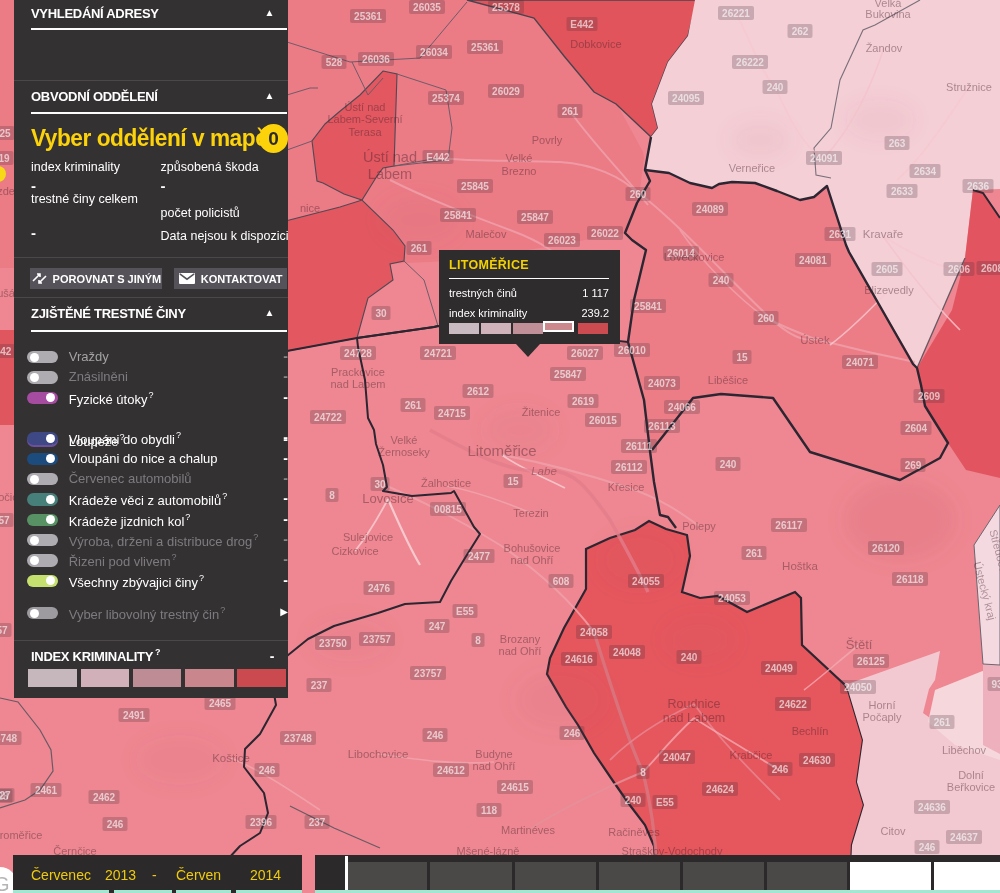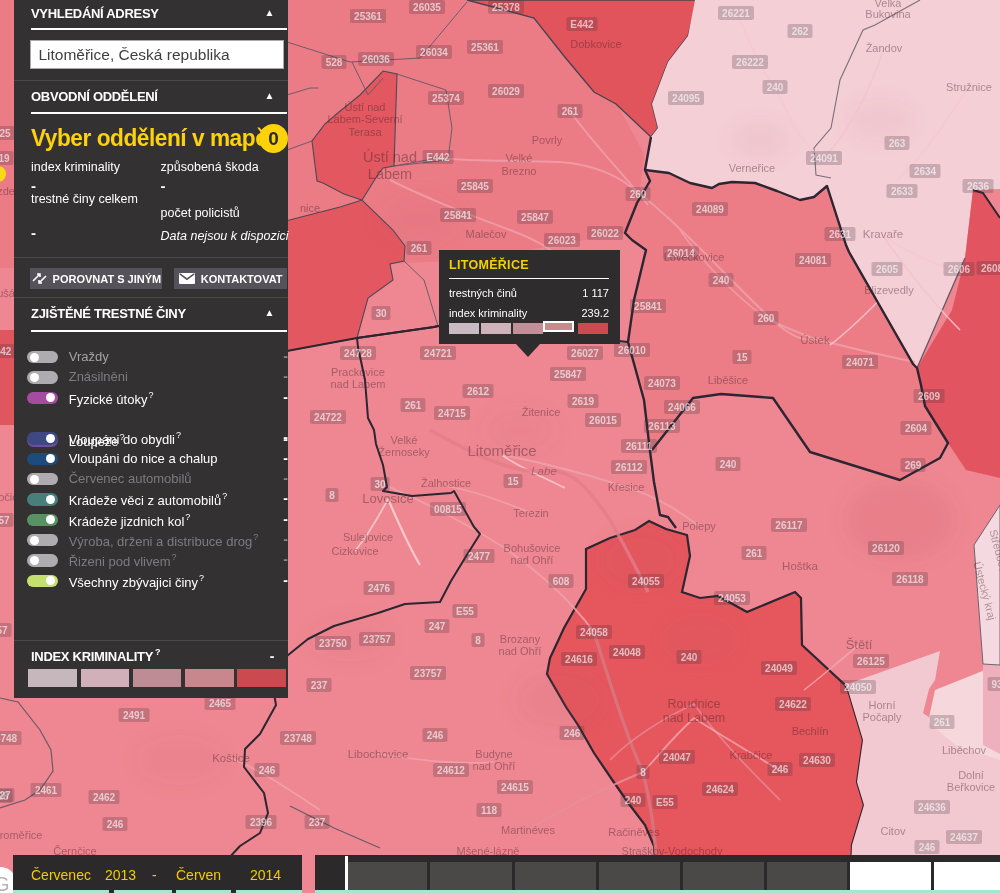--- a/index.html
+++ b/index.html
@@ -6,21 +6,21 @@
 #sb{position:absolute;left:14px;top:0;width:274px;height:698px;background:#343132}
 .sect-title{position:absolute;left:17px;right:14px;color:#fff;font-size:13px;font-weight:bold;letter-spacing:-0.3px}
 .tri{position:absolute;right:0;top:1px;font-size:10px;color:#fff}
 .wline{position:absolute;left:17px;right:1px;height:2px;background:#fdfdfd}
 .sep{position:absolute;left:0;width:274px;height:1px;background:#4c4849}
 #srch{position:absolute;left:16.4px;top:40px;width:254px;height:29px;background:#fff;border:1px solid #aaa;font-family:"Liberation Sans",sans-serif;font-size:15.5px;color:#3f3f3f;padding-left:7px}
 #vyber{position:absolute;left:17px;top:124px;color:#fcd20b;font-size:24px;font-weight:bold;letter-spacing:-0.5px;white-space:nowrap;transform:scaleX(0.945);transform-origin:left top}
 #zero{position:absolute;left:245px;top:124px;width:29px;height:29px;border-radius:50%;background:#fcd20b;color:#2c2a2b;font-size:19px;font-weight:bold;text-align:center;line-height:29px}
 .stat{position:absolute;color:#fff;font-size:12.5px;white-space:nowrap}
 .bdash{position:absolute;color:#fff;font-size:15px;font-weight:bold}
-.nodata{position:absolute;color:#fff;font-size:12.5px;font-style:italic;white-space:nowrap}
+.nodata{position:absolute;color:#fff;font-size:12.5px;white-space:nowrap}
 .btn{position:absolute;height:21px;background:#55525a;color:#fff;font-size:11px;font-weight:bold;display:flex;align-items:center;justify-content:center;white-space:nowrap}
 .row{position:absolute;left:13px;width:261px;height:20px}
 .pill{position:absolute;left:0;top:4px;width:31px;height:12.5px;border-radius:7px}
 .knob{position:absolute;top:1.8px;width:9px;height:9px;border-radius:50%;background:#fff}
 .lbl{position:absolute;left:41.7px;top:2px;font-size:13px;white-space:nowrap}
 .q{font-size:9px;vertical-align:6px;margin-left:1px}
 .dash{position:absolute;right:0;top:1px;font-size:14px;font-weight:bold}
 .arr{position:absolute;right:0;top:3px;font-size:10px;color:#fff}
 .q2{font-size:9px;vertical-align:6px;margin-left:2px;color:#fff}
 .idash{position:absolute;right:0;top:1px;font-size:14px;font-weight:bold;color:#fff}
@@ -674,21 +674,20 @@
     <text x="6" y="195" font-size="11" fill="#45212c" fill-opacity="0.42" text-anchor="middle">zde</text>
     <text x="8" y="501" font-size="11" fill="#45212c" fill-opacity="0.42" text-anchor="middle">očic</text>
     <text x="6" y="297" font-size="11" fill="#45212c" fill-opacity="0.42" text-anchor="middle">ušá</text>
     <text x="544" y="475" font-size="11.5" fill="#45212c" fill-opacity="0.38" text-anchor="middle" font-style="italic">Labe</text>
     <text x="997" y="560" font-size="11" fill="#45212c" fill-opacity="0.4" text-anchor="middle" transform="rotate(75 997 560)">Středočeský</text>
     <text x="981" y="592" font-size="11" fill="#45212c" fill-opacity="0.4" text-anchor="middle" transform="rotate(75 981 592)">Ústecký kraj</text>
 </svg>
 <div id="sb">
   <div class="sect-title" style="top:6px">VYHLEDÁNÍ ADRESY<span class="tri">▲</span></div>
   <div class="wline" style="top:28px"></div>
-  <input id="srch" value="Litoměřice, Česká republika" readonly="" style="">
   <div class="sep" style="top:80px"></div>
   <div class="sect-title" style="top:89px">OBVODNÍ ODDĚLENÍ<span class="tri">▲</span></div>
   <div class="wline" style="top:112px"></div>
   <div id="vyber">Vyber oddělení v mapě</div>
   <div id="zero">0</div>
   <div class="stat" style="left:17px;top:160px">index kriminality</div>
   <div class="stat" style="left:146.6px;top:160px">způsobená škoda</div>
   <div class="bdash" style="left:17px;top:177px">-</div>
   <div class="bdash" style="left:146.6px;top:177px">-</div>
   <div class="stat" style="left:17px;top:192px">trestné činy celkem</div>
@@ -785,20 +784,27 @@
 <span class="lbl" style="color:#7e7b80">Řizeni pod vlivem<span class="q" style="color:#7e7b80">?</span></span>
 <span class="dash" style="color:#8a878c">-</span>
     </div>
     <div class="row" style="top:570.6px">
 <span class="pill" style="background:#c6e06f">
         <span class="knob" style="right:3px"></span>
       </span>
 <span class="lbl" style="color:#fff">Všechny zbývajici činy<span class="q" style="color:#fff">?</span></span>
 <span class="dash" style="color:#fff">-</span>
     </div>
+    <div class="row" style="top:602.8px">
+<span class="pill" style="background:#9d9aa0">
+        <span class="knob" style="left:3px"></span>
+      </span>
+<span class="lbl" style="color:#7e7b80">Vyber libovolný trestný čin<span class="q" style="color:#7e7b80">?</span></span>
+<span class="arr">▶</span>
+    </div>
   <div class="sep" style="top:640px"></div>
   <div class="sect-title" style="top:647px">INDEX KRIMINALITY<span class="q2">?</span><span class="idash">-</span></div>
   <div style="position:absolute;top:669px;left:0;width:274px;height:18px">
       <div style="position:absolute;left:14.2px;top:0;width:48.6px;height:17.5px;background:#c6b7bd"></div>
       <div style="position:absolute;left:66.5px;top:0;width:48.6px;height:17.5px;background:#d1b0b9"></div>
       <div style="position:absolute;left:118.8px;top:0;width:48.6px;height:17.5px;background:#bd8c95"></div>
       <div style="position:absolute;left:171.1px;top:0;width:48.6px;height:17.5px;background:#c9878d"></div>
       <div style="position:absolute;left:223.4px;top:0;width:48.6px;height:17.5px;background:#cb4a4f"></div>
     </div>
 </div>

